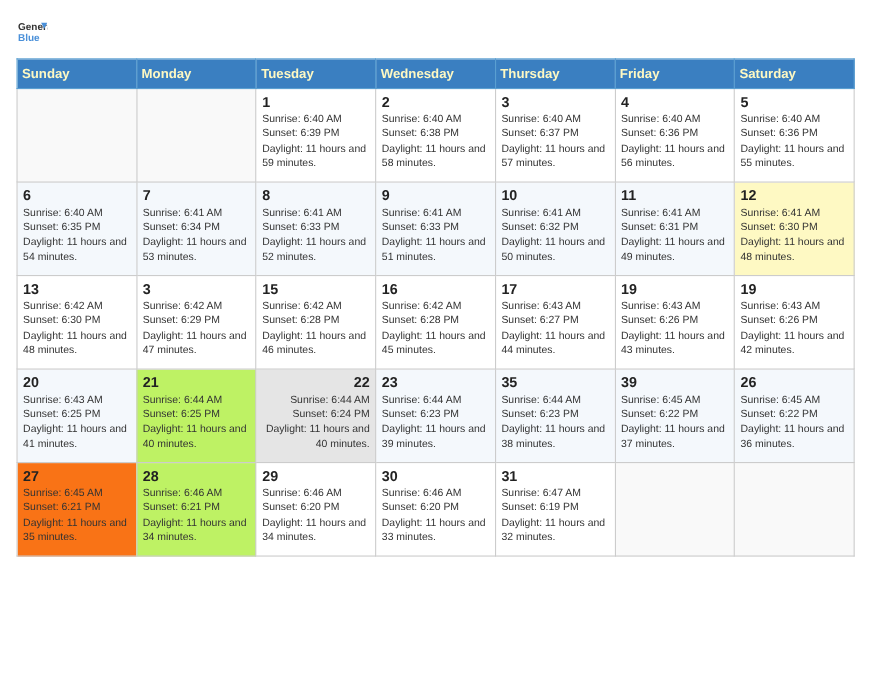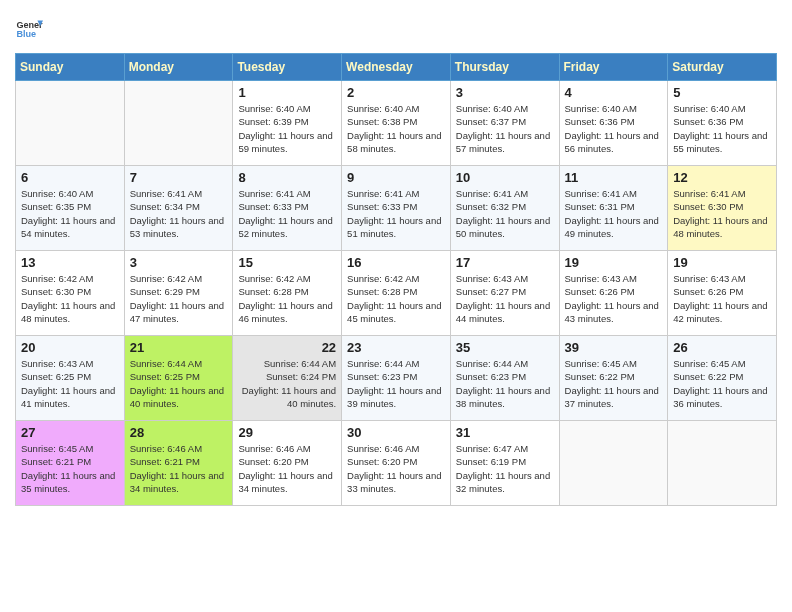--- a/index.html
+++ b/index.html
@@ -283,21 +283,21 @@
 Daylight: 11 hours and 37 minutes.</div>
           </td>
           <td style="background: rgb(244, 248, 252);">
             <div class="day-num">26</div>
             <div class="day-info" style="white-space: pre-line;">Sunrise: 6:45 AM
 Sunset: 6:22 PM
 Daylight: 11 hours and 36 minutes.</div>
           </td>
         </tr>
         <tr>
-          <td style="background: #f0abfc;">
+          <td style="background: #f97316;">
             <div class="day-num">27</div>
             <div class="day-info" style="white-space: pre-line;">Sunrise: 6:45 AM
 Sunset: 6:21 PM
 Daylight: 11 hours and 35 minutes.</div>
           </td>
           <td style="background: #bef264;">
             <div class="day-num">28</div>
             <div class="day-info" style="white-space: pre-line;">Sunrise: 6:46 AM
 Sunset: 6:21 PM
 Daylight: 11 hours and 34 minutes.</div>

